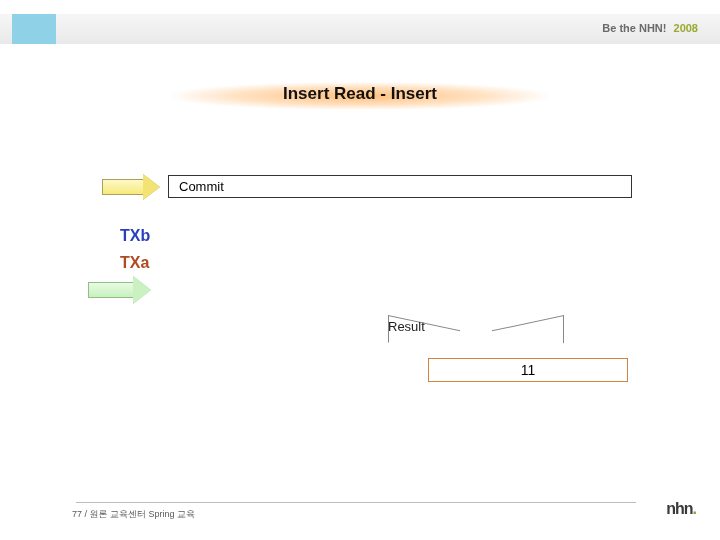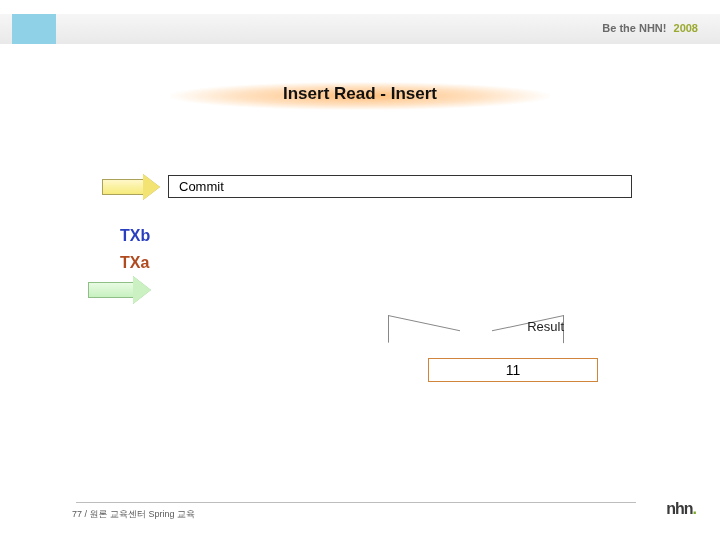--- a/index.html
+++ b/index.html
@@ -87,27 +87,27 @@
       border-top: 1px solid #888; border-left: 1px solid #888; border-bottom: 1px solid transparent;
       transform: skewY(12deg); transform-origin: top left;
     }
     .result-wrap .rbrace {
       position: absolute; right: 0; top: 0; width: 72px; height: 28px;
       border-top: 1px solid #888; border-right: 1px solid #888;
       transform: skewY(-12deg); transform-origin: top right;
     }
     .result-label {
       position: absolute; top: 319px; left: 388px; width: 176px;
-      text-align: right; font-size: 13px; color: #222;
+      text-align: left; font-size: 13px; color: #222;
       z-index: 2;
     }
 
     
     .result-box {
-      position: absolute; top: 358px; left: 428px; width: 170px; height: 24px;
+      position: absolute; top: 358px; left: 428px; width: 200px; height: 24px;
       border: 1px solid #d1843c; background: #fff;
       text-align: center; font-size: 14px; padding-top: 3px;
     }
 
     
     .footer-rule {
       position: absolute; top: 502px; left: 76px; width: 560px; height: 1px;
       background: #bdbdbd;
     }
     .footer-text {

